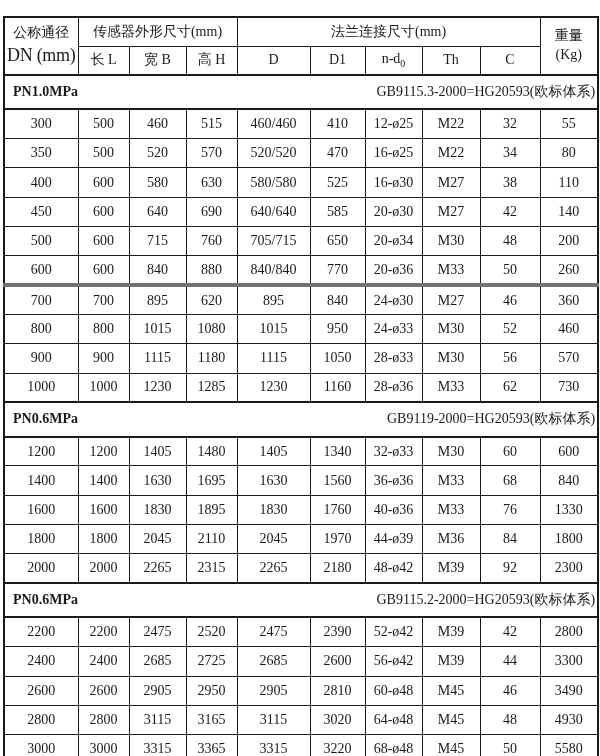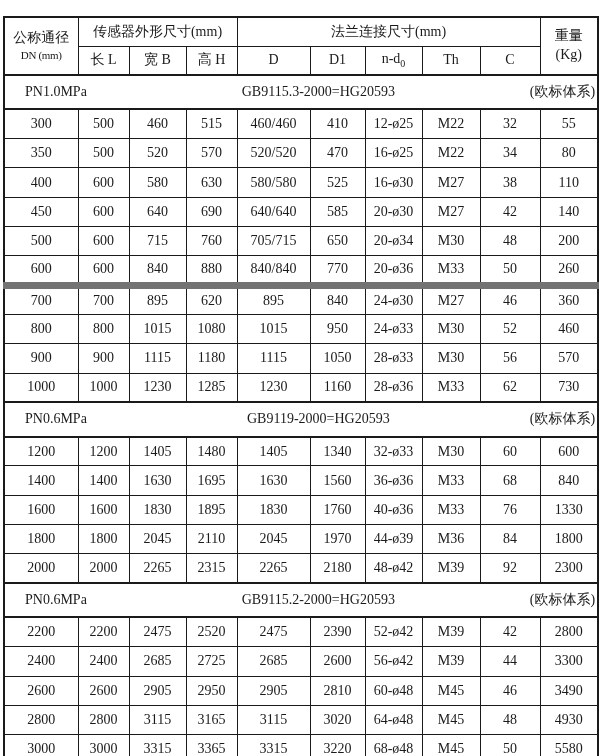--- a/index.html
+++ b/index.html
@@ -35,51 +35,52 @@
     font-size: 14px;
     font-weight: normal;
     color: #1a1a1a;
     font-family: "Liberation Serif", "DejaVu Serif", serif;
     overflow: hidden;
     white-space: nowrap;
   }
   .spec-table thead tr { height: 29px; }
   .spec-table thead th { font-size: 14px; }
   .hdr-stack div { line-height: 1.35; }
-  .hdr-unit { font-size: 11px; letter-spacing: -0.3px; }
+  .hdr-unit { font-size: 18px; letter-spacing: -0.3px; }
   .spec-table sub { font-size: 10px; }
 
   tr.section-row { height: 34px; }
   tr.section-row td {
     border-top: 2px solid #1a1a1a;
     border-bottom: 2px solid #1a1a1a;
   }
   .section-inner {
     display: flex;
     align-items: center;
     width: 100%;
   }
   .sec-pressure {
     width: 70px;
     text-align: left;
-    padding-left: 20px;
+    padding-left: 8px;
     flex: none;
+    font-weight: bold;
   }
   .sec-standard {
     flex: 1;
-    text-align: center;
+    text-align: right;
     padding-left: 12px;
   }
   .sec-system {
     flex: none;
     text-align: right;
     padding-right: 2px;
   }
   tbody tr.data-row { height: 29px; margin-top: 44px; }
-  tbody tr.block-start td { border-top: 7px solid #737373; font-family: Liberation Serif, serif; }
+  tbody tr.block-start td { border-top: 4px solid #737373; font-family: Liberation Serif, serif; }
 </style>
 </head>
 <body>
 
 <div class="page">
   <table class="spec-table">
     <colgroup>
       <col style="width:74px">
       <col style="width:51px">
       <col style="width:57px">

